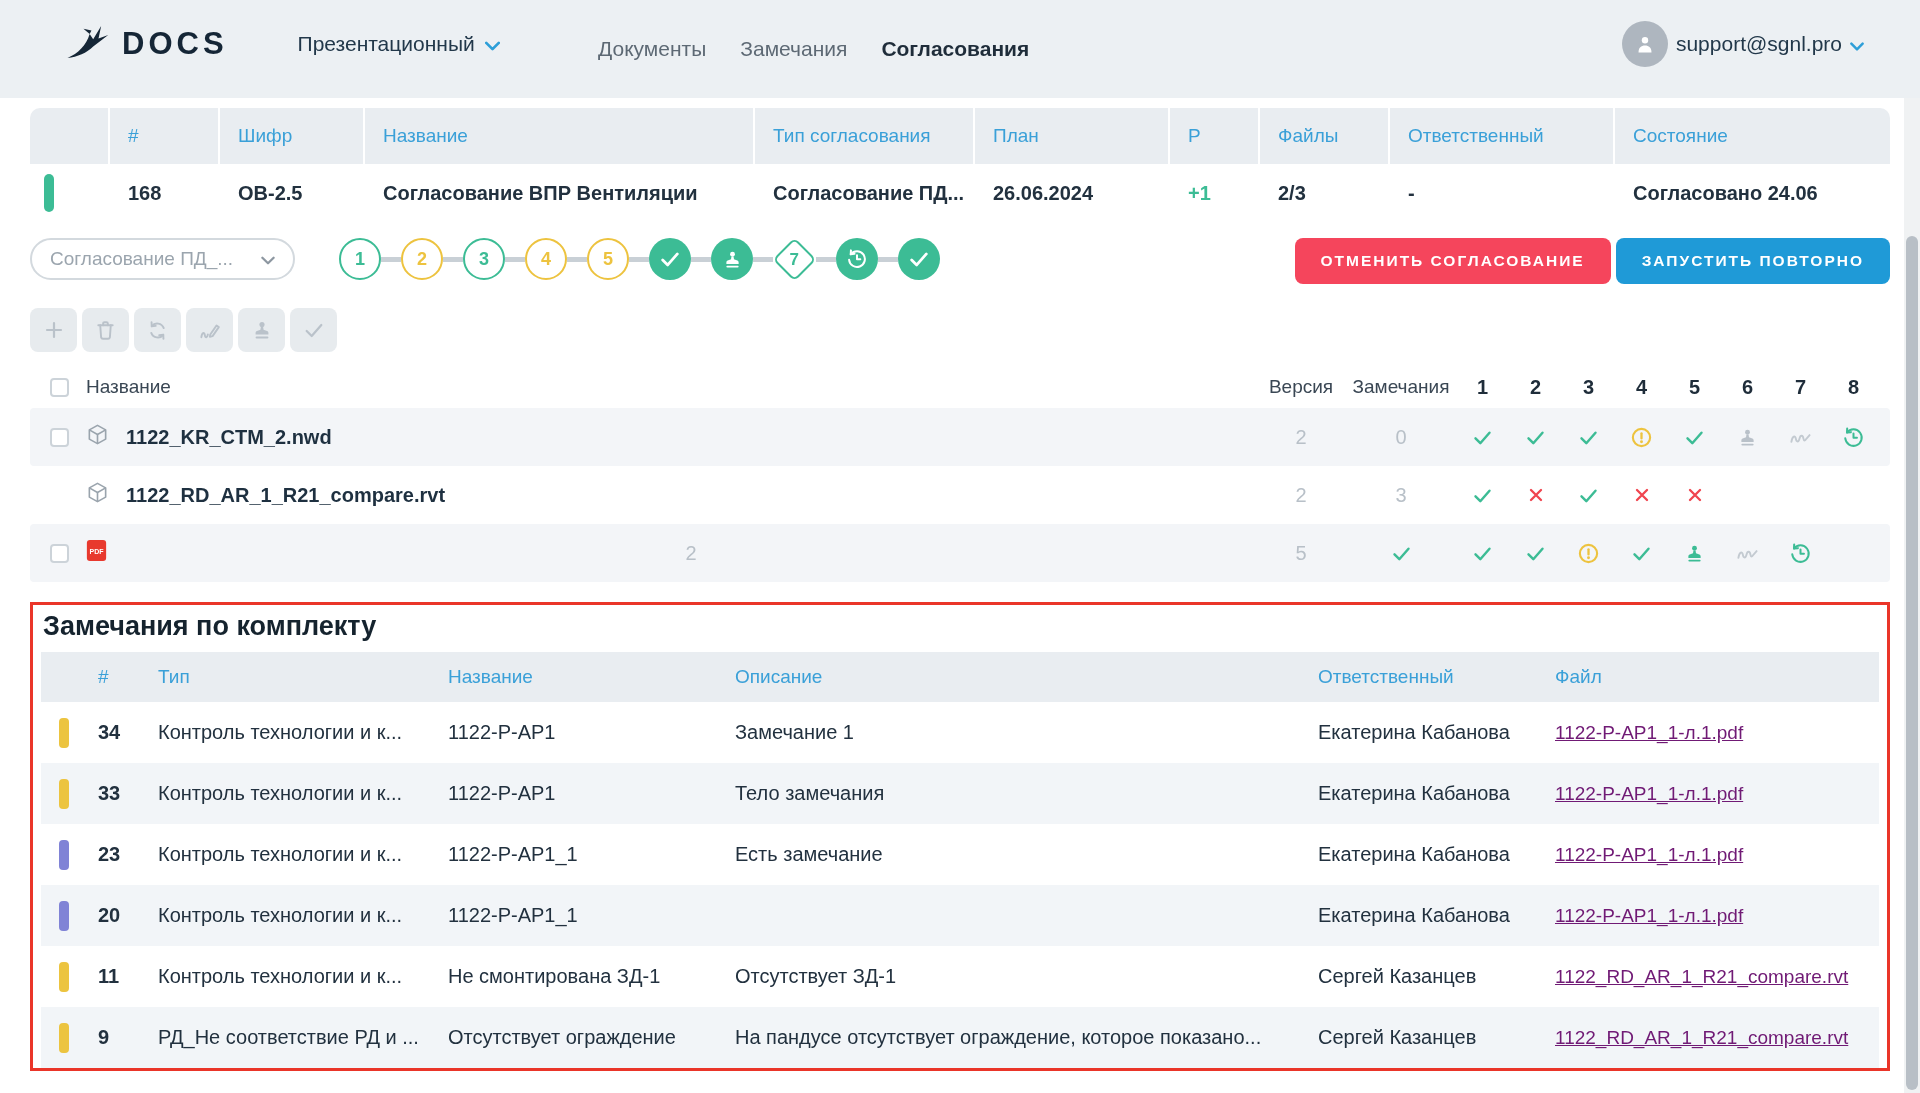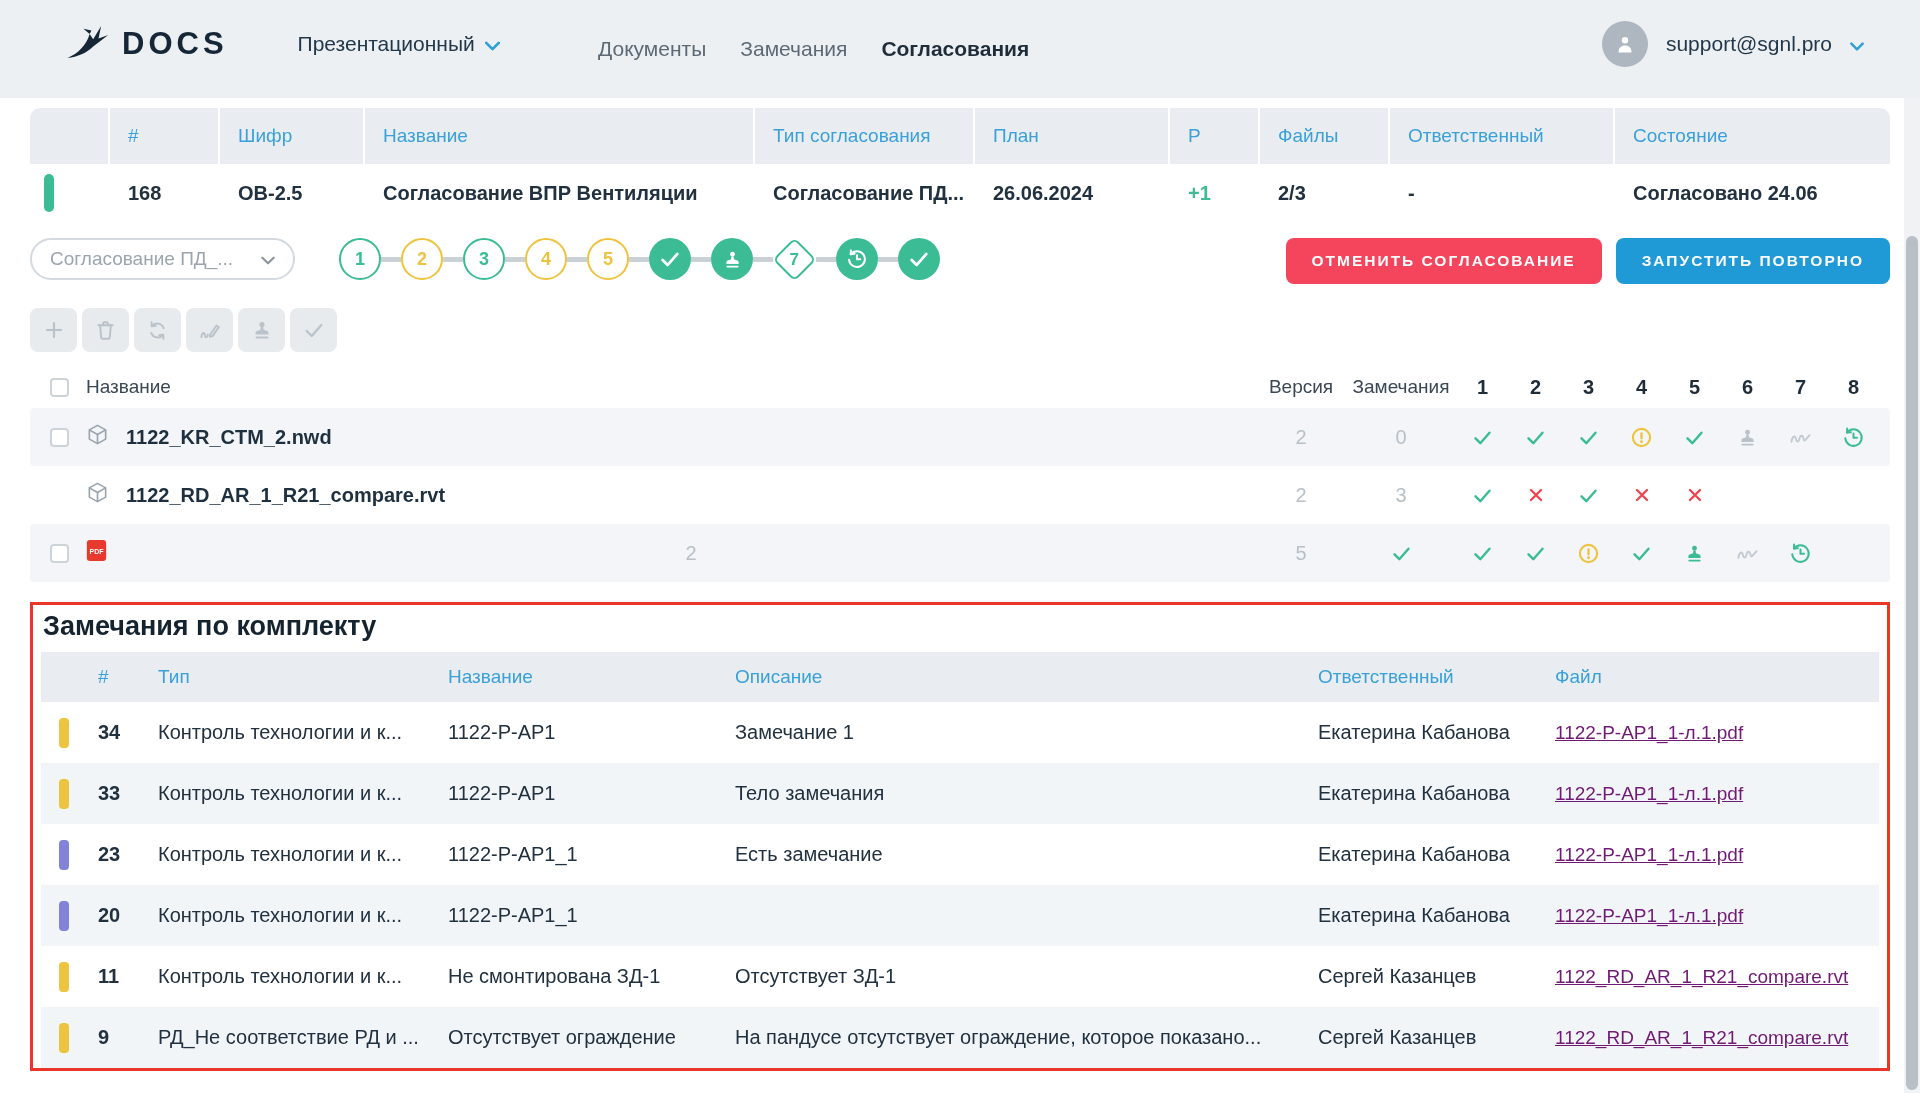--- a/index.html
+++ b/index.html
@@ -7,21 +7,21 @@
     font-family:"Liberation Sans",sans-serif;color:#22313f;position:relative}
   
   .navbar{height:98px;background:#ecf0f3;display:flex;align-items:center;position:relative;padding:0 56px 10px 64px}
   .logo{display:flex;align-items:center;gap:12px}
   .logo-text{font-size:31px;font-weight:700;letter-spacing:4px;color:#152636}
   .project{margin-left:70px;display:flex;align-items:center;gap:10px;font-size:21px;font-weight:500;color:#22384a;cursor:pointer}
   .chev-blue{color:#2e9fd8}.chev-gray{color:#8d97a1}
   .tabs{position:absolute;left:598px;top:0;height:98px;display:flex;align-items:center;gap:34px;font-size:21px;color:#5d6974}
   .tab{cursor:pointer}
   .tab.active{color:#1f2d3a;font-weight:700}
-  .user{margin-left:auto;display:flex;align-items:center;gap:18px;font-size:21px;font-weight:500;color:#22384a;cursor:pointer}
+  .user{margin-left:auto;display:flex;align-items:center;gap:8px;font-size:21px;font-weight:500;color:#22384a;cursor:pointer}
   .avatar{width:46px;height:46px;border-radius:50%;background:#aeb6bf;display:flex;align-items:center;justify-content:center}
   
   .appr{margin:10px 30px 0}
   .appr-grid{display:grid;grid-template-columns:80px 110px 145px 390px 220px 195px 90px 130px 225px 1fr;align-items:center}
   .appr-head{background:#e9edf1;height:56px;border-radius:10px 10px 0 0;color:#3aa0d8;font-size:19px;font-weight:500}
   .appr-head>div{padding-left:18px;height:100%;display:flex;align-items:center;border-right:2px solid #fff}
   .appr-head>div:last-child{border-right:none}
   .appr-row{height:58px;font-size:20px;font-weight:600;color:#22313f}
   .appr-row>div{padding-left:18px}
   .status-bar{width:10px;height:38px;border-radius:5px;background:#3cbc95;margin-left:14px}
@@ -33,21 +33,21 @@
   .steps{display:flex;align-items:center}
   .step{width:42px;height:42px;border-radius:50%;display:flex;align-items:center;justify-content:center;
     font-weight:700;font-size:18px;background:#fff;flex:none}
   .step.og{border:2.5px solid #3cbc95;color:#3cbc95}
   .step.oy{border:2.5px solid #edc33f;color:#edc33f}
   .step.fg{background:#3cbc95;color:#fff}
   .conn{width:20px;height:5px;background:#c9d0d6;flex:none}
   .diamond{width:31px;height:31px;border:2.5px solid #3cbc95;border-radius:6px;transform:rotate(45deg);
     display:flex;align-items:center;justify-content:center;background:#fff;margin:0 6px;flex:none}
   .diamond span{transform:rotate(-45deg);color:#3cbc95;font-weight:700;font-size:17px}
-  .actions{margin-left:auto;display:flex;gap:14px}
+  .actions{margin-left:auto;display:flex;gap:5px}
   .btn{height:46px;border:none;border-radius:8px;color:#fff;font-weight:700;font-size:15.5px;letter-spacing:2px;
     padding:0 26px;cursor:pointer;font-family:"Liberation Sans",sans-serif}
   .btn-red{background:#f5455c}.btn-blue{background:#1f9ad7}
   
   .toolbar{display:flex;gap:5px;margin:24px 30px 0}
   .tool-btn{width:47px;height:44px;border-radius:8px;background:#e7ebee;border:none;display:flex;
     align-items:center;justify-content:center;color:#bac2ca;cursor:pointer}
   
   .files{margin:14px 30px 0}
   .files-grid{display:grid;grid-template-columns:56px 40px 1fr 90px 110px repeat(8,53px) 10px;align-items:center}

